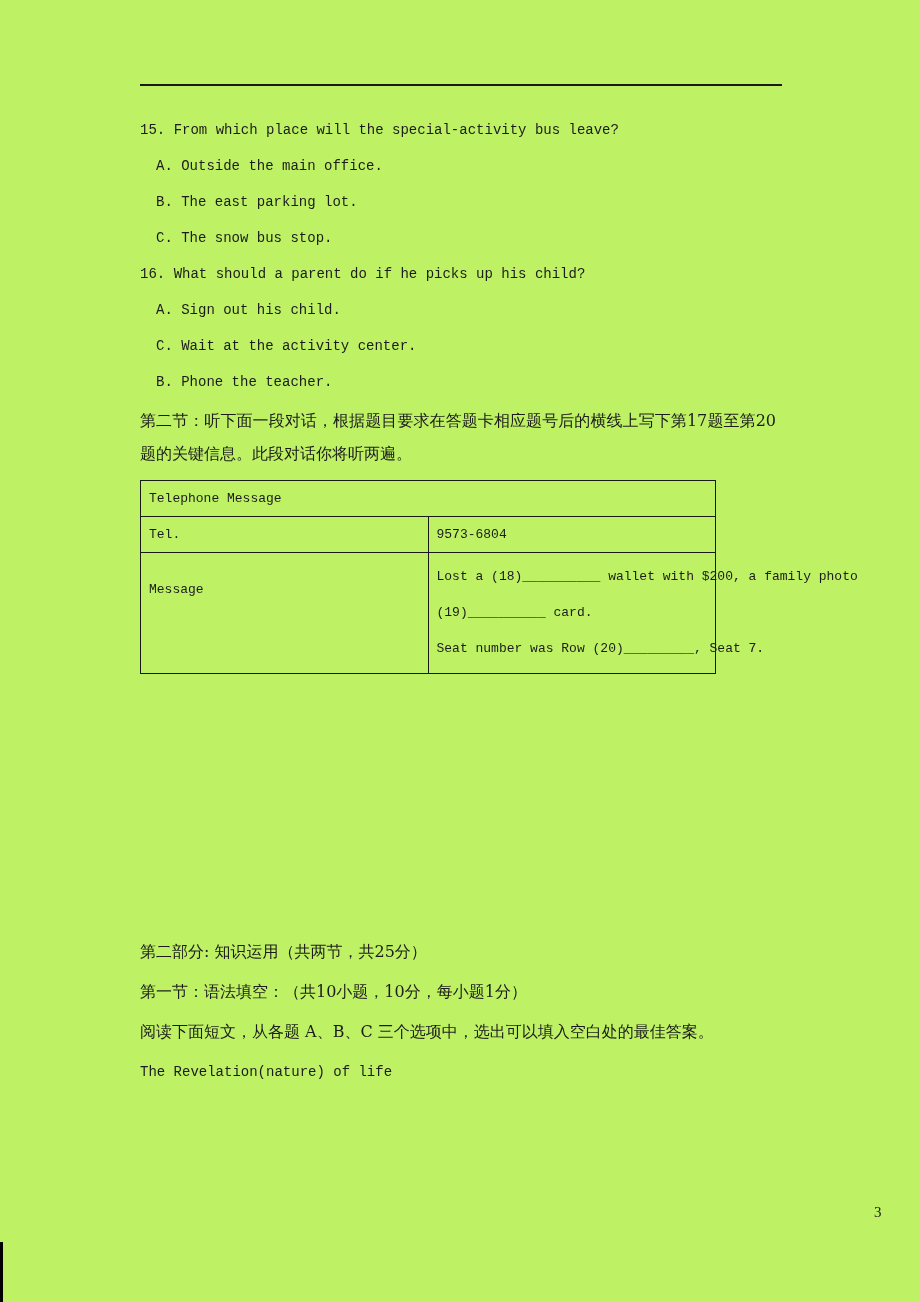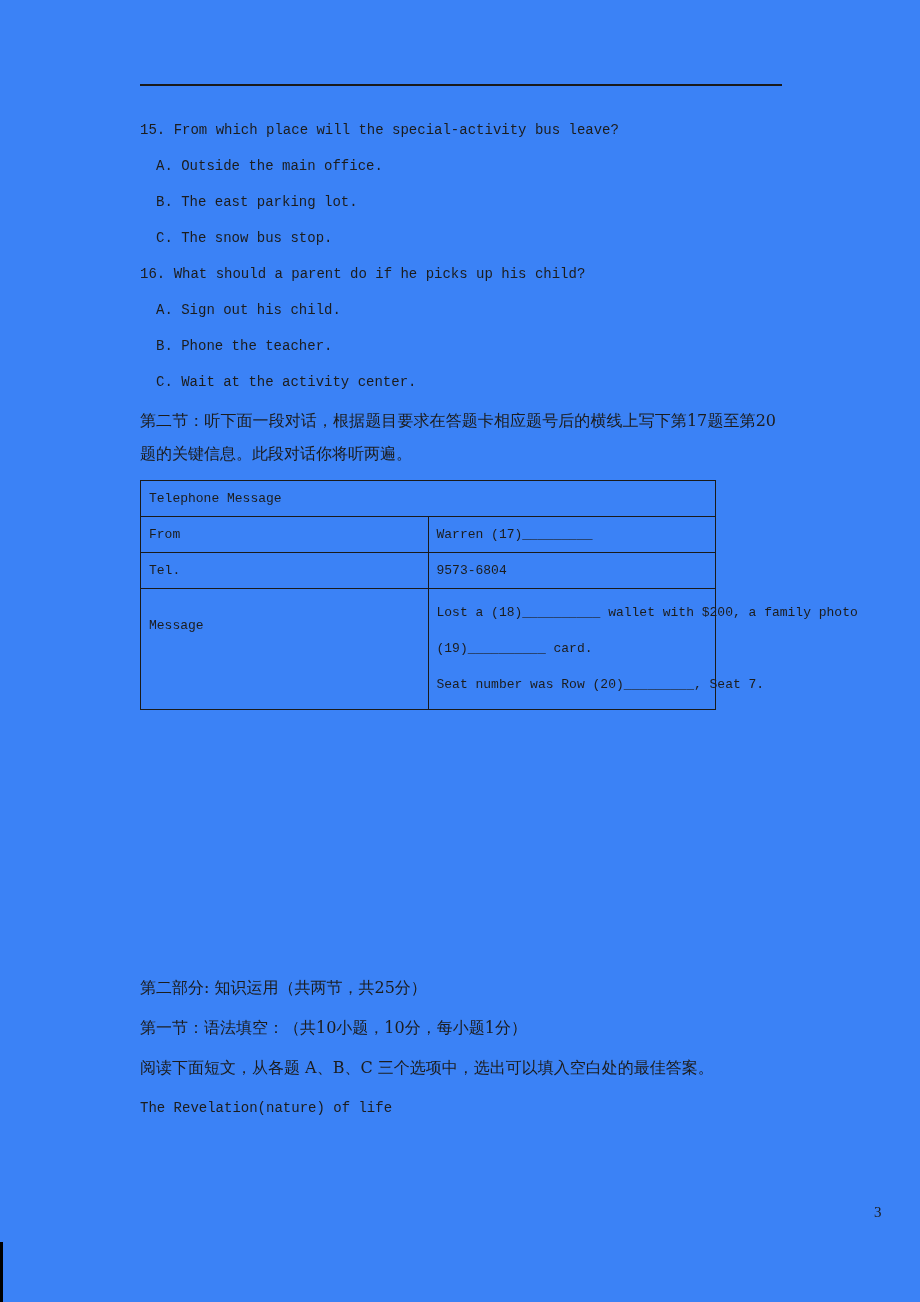--- a/index.html
+++ b/index.html
@@ -4,21 +4,21 @@
 <style>
   html, body {
     margin: 0;
     padding: 0;
     background: #ffffff;
   }
   .page {
     position: relative;
     width: 920px;
     height: 1302px;
-    background: #3b82f6;
+    background: #bef264;
     color: #1c1c1c;
     overflow: hidden;
     font-family: "Liberation Mono", "DejaVu Sans Mono", monospace;
   }
   .content {
     position: absolute;
     left: 140px;
     top: 0;
     width: 648px;
   }
@@ -121,34 +121,30 @@
     <div>
       <p class="q-line q-first"><span>15.</span> <span>From which place will the special-activity bus leave?</span></p>
       <p class="opt-line">A. Outside the main office.</p>
       <p class="opt-line">B. The east parking lot.</p>
       <p class="opt-line">C. The snow bus stop.</p>
     </div>
 
     <div>
       <p class="q-line"><span>16.</span> <span>What should a parent do if he picks up his child?</span></p>
       <p class="opt-line">A. Sign out his child.</p>
+      <p class="opt-line">C. Wait at the activity center.</p>
       <p class="opt-line">B. Phone the teacher.</p>
-      <p class="opt-line">C. Wait at the activity center.</p>
     </div>
 
     <p class="cn-par">第二节：听下面一段对话，根据题目要求在答题卡相应题号后的横线上写下第17题至第20题的关键信息。此段对话你将听两遍。</p>
 
     <table class="msg-table">
       <tbody>
           <tr class="t-row">
         <td class="t-title" colspan="2">Telephone Message</td>
-      </tr>
-      <tr class="t-row">
-        <td class="col-label">From</td>
-        <td>Warren (17)_________</td>
       </tr>
       <tr class="t-row">
         <td class="col-label">Tel.</td>
         <td>9573-6804</td>
       </tr>
       <tr class="t-msg">
         <td class="col-label t-label-cell">Message</td>
         <td class="msg-lines">
           <p>Lost a (18)__________ wallet with $200, a family photo</p>
           <p>(19)__________ card.</p>

